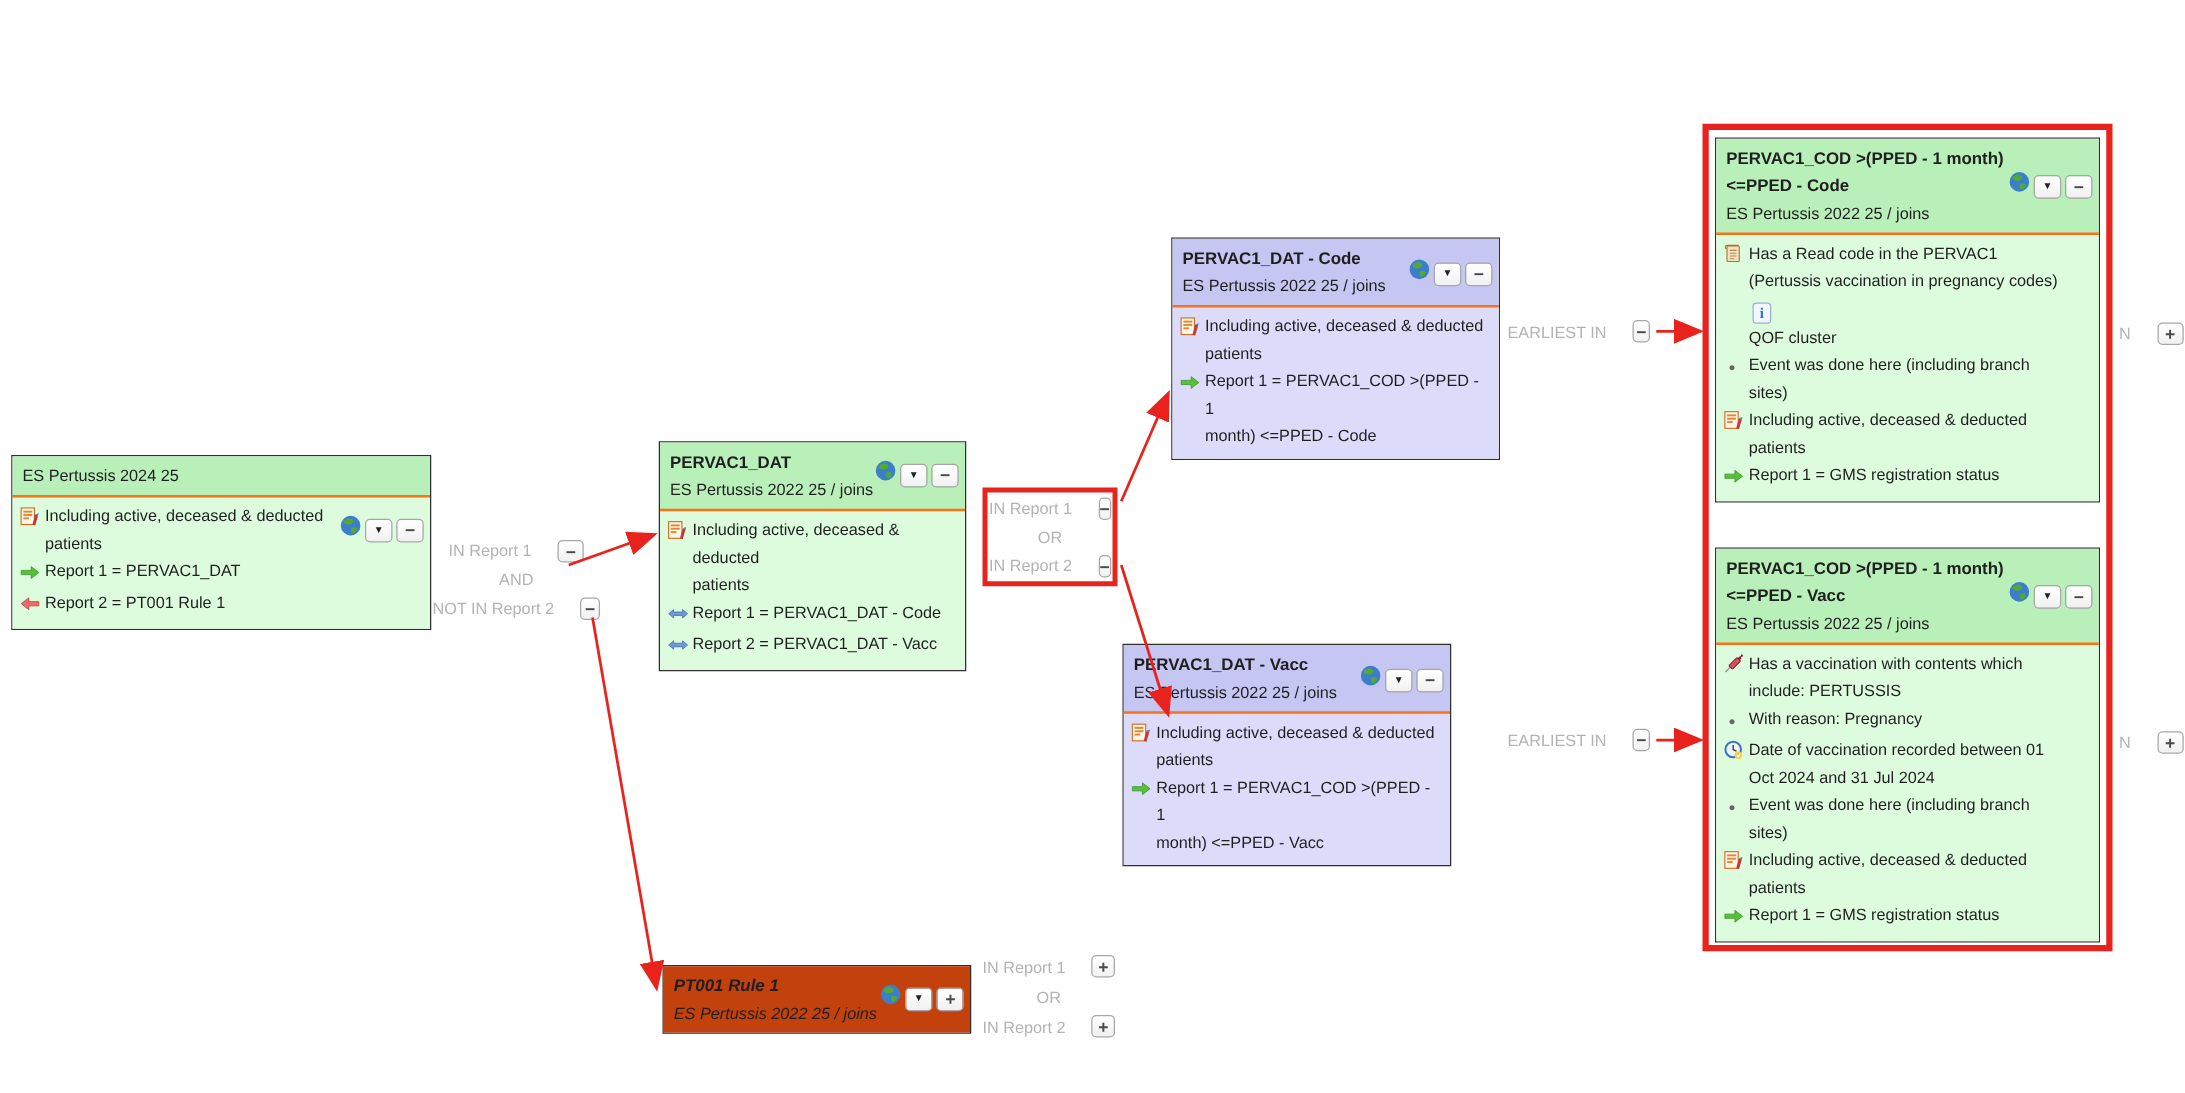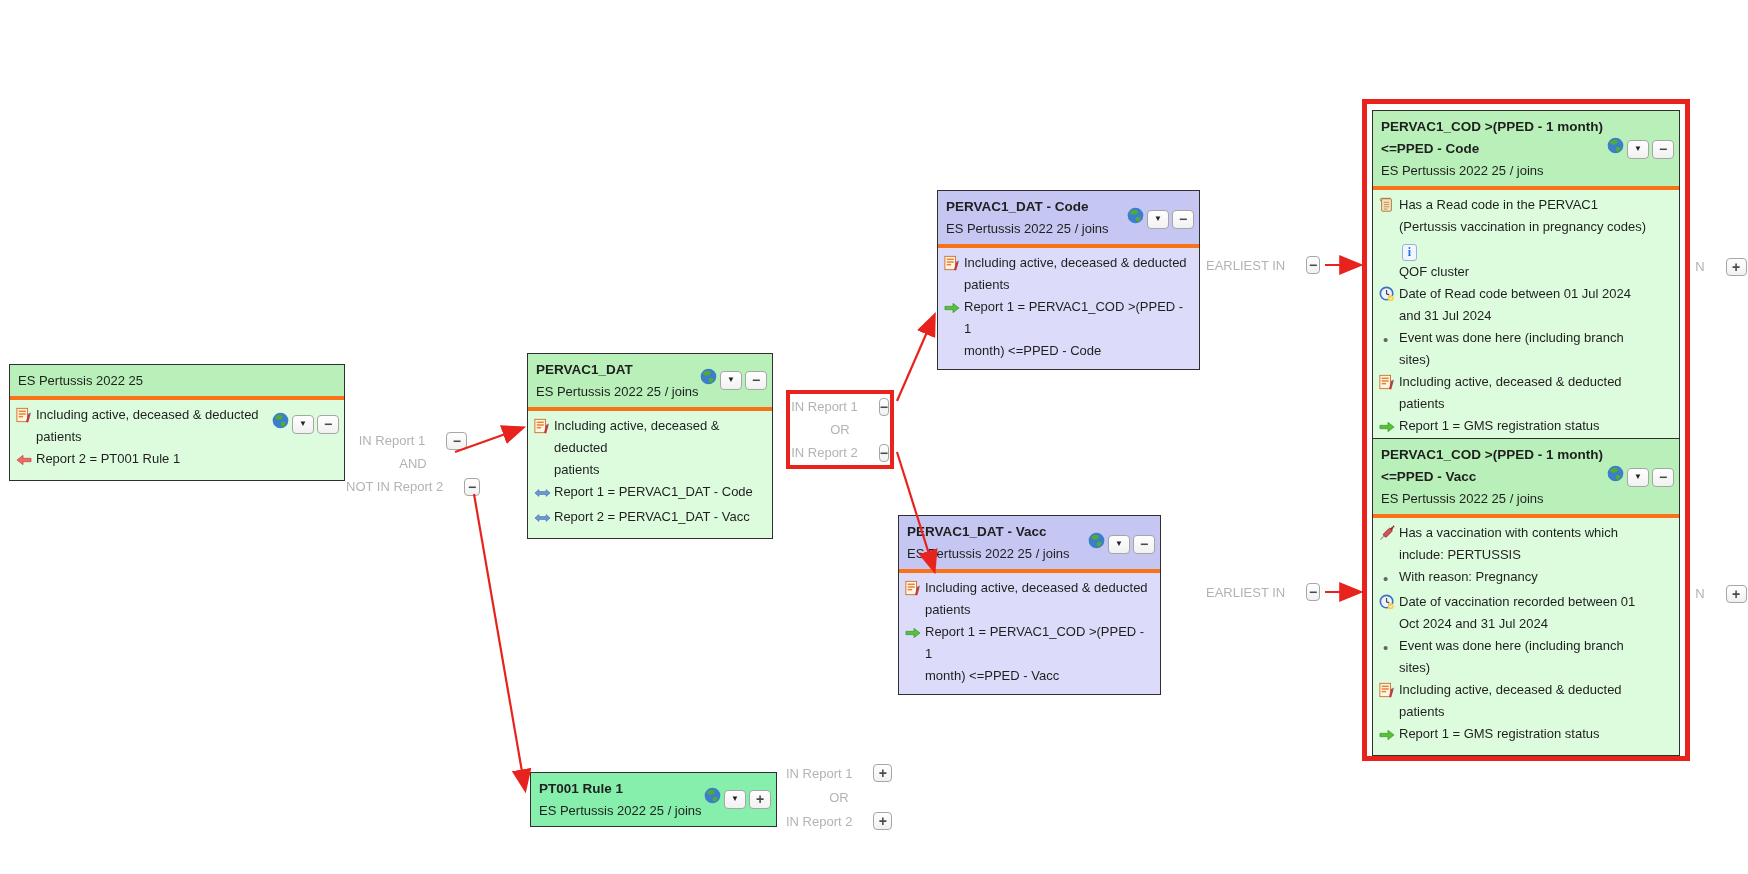--- a/index.html
+++ b/index.html
@@ -5,27 +5,27 @@
   * { box-sizing: border-box; }
   html,body { margin:0; padding:0; }
   body {
     width:1748px; height:874px; position:relative; overflow:hidden;
     background:#ffffff;
     font-family:"Liberation Sans", sans-serif;
     font-size:13px; color:#1f1f1f;
   }
   
   .node { position:absolute; border:1px solid #2f2f2f; z-index:2; }
-  .node-header { position:relative; padding:5px 8px 4px 8px; line-height:22px; border-bottom:4px solid #f97316; }
+  .node-header { position:relative; padding:5px 8px 4px 8px; line-height:22px; border-bottom:2px solid #f97316; }
   .node.no-body .node-header { border-bottom:none; }
   .node.green .node-header { background:#b9f0b9; }
   .node.green .node-body   { background:#ddfcdd; }
   .node.blue  .node-header { background:#c5c6f1; }
   .node.blue  .node-body   { background:#dcdcfa; }
-  .node.rednode .node-header { background:#86efac; }
+  .node.rednode .node-header { background:#c2410c;font-style:italic; }
   .hdr-title { font-weight:bold; font-size:13.5px; white-space:pre-line; padding-right:60px; }
   .hdr-sub   { white-space:nowrap; }
   .hdr-icons { position:absolute; right:5px; display:flex; align-items:center; gap:3px; z-index:3; }
   .node-body { padding:4px 6px 7px 6px; line-height:22px; }
   .crit { display:flex; align-items:flex-start; }
   .crit .ic  { flex:0 0 20px; padding-top:3px; }
   .crit .txt { flex:1; white-space:pre-line; }
   .dot { color:#666; font-size:15px; padding-left:4px; line-height:20px; }
   .txt2 { display:block; }
   
@@ -85,43 +85,49 @@
   #c-clip-bot     { left:1691px; top:582px; width:60px; }
   #outline        { left:1362px; top:99px;  width:328px; height:662px; }
 </style>
 </head>
 <body>
 
 <div class="outline" id="outline"></div>
 
 <div class="node green" id="n-pt001">
   <div class="node-header">
-    <div class="hdr-sub">ES Pertussis 2022 25</div>
-    <span class="hdr-icons">
-        <span><svg width="17" height="17" viewBox="0 0 20 20">
-            <circle cx="10" cy="10" r="9.2" fill="#3b7ecb"></circle>
-            <path d="M3.2 6.5 Q5.5 2.8 9.5 3.2 Q13.5 3.8 12.5 6.5 Q11 9.5 7 9 Q4 8.7 3.2 6.5 Z" fill="#53a838"></path>
-            <path d="M10.5 12 Q14 10.5 16.2 12.8 Q15.5 16.5 12 17.3 Q9.5 16 10.5 12 Z" fill="#53a838"></path>
-          </svg></span>
-        <span class="ctl-btn caret">▼</span>
-        <span class="ctl-btn">−</span>
-      </span>
-  </div>
-  <div class="node-body">
-      <div class="crit">
-        <span class="ic"><svg width="16" height="16" viewBox="0 0 18 18">
-            <rect x="1" y="1.5" width="12" height="15" fill="#fdf6e8" stroke="#d2691e" stroke-width="1"></rect>
-            <rect x="3" y="4" width="8" height="1.7" fill="#e8842c"></rect>
-            <rect x="3" y="7" width="8" height="1.7" fill="#e8842c"></rect>
-            <rect x="3" y="10" width="5" height="1.7" fill="#e8842c"></rect>
-            <path d="M11.2 16.5 L13.8 7.5 L16.3 8.3 L13.7 17.3 Z" fill="#c03a3a"></path>
-            <path d="M13.8 7.5 L16.3 8.3 L16.8 6.2 Z" fill="#4a76c9"></path>
-          </svg></span>
-        <span class="txt">Including active, deceased &amp; deducted
-patients</span>
+    <div class="hdr-sub">ES Pertussis 2024 25</div>
+    <span class="hdr-icons">
+        <span><svg width="17" height="17" viewBox="0 0 20 20">
+            <circle cx="10" cy="10" r="9.2" fill="#3b7ecb"></circle>
+            <path d="M3.2 6.5 Q5.5 2.8 9.5 3.2 Q13.5 3.8 12.5 6.5 Q11 9.5 7 9 Q4 8.7 3.2 6.5 Z" fill="#53a838"></path>
+            <path d="M10.5 12 Q14 10.5 16.2 12.8 Q15.5 16.5 12 17.3 Q9.5 16 10.5 12 Z" fill="#53a838"></path>
+          </svg></span>
+        <span class="ctl-btn caret">▼</span>
+        <span class="ctl-btn">−</span>
+      </span>
+  </div>
+  <div class="node-body">
+      <div class="crit">
+        <span class="ic"><svg width="16" height="16" viewBox="0 0 18 18">
+            <rect x="1" y="1.5" width="12" height="15" fill="#fdf6e8" stroke="#d2691e" stroke-width="1"></rect>
+            <rect x="3" y="4" width="8" height="1.7" fill="#e8842c"></rect>
+            <rect x="3" y="7" width="8" height="1.7" fill="#e8842c"></rect>
+            <rect x="3" y="10" width="5" height="1.7" fill="#e8842c"></rect>
+            <path d="M11.2 16.5 L13.8 7.5 L16.3 8.3 L13.7 17.3 Z" fill="#c03a3a"></path>
+            <path d="M13.8 7.5 L16.3 8.3 L16.8 6.2 Z" fill="#4a76c9"></path>
+          </svg></span>
+        <span class="txt">Including active, deceased &amp; deducted
+patients</span>
+      </div>
+      <div class="crit">
+        <span class="ic"><svg width="16" height="12" viewBox="0 0 17 12">
+            <path d="M1 4.2 H9.5 V1 L16 6 L9.5 11 V7.8 H1 Z" fill="#57c13a" stroke="#2f8a1d" stroke-width="0.6"></path>
+          </svg></span>
+        <span class="txt">Report 1 = PERVAC1_DAT</span>
       </div>
       <div class="crit">
         <span class="ic"><svg width="16" height="12" viewBox="0 0 17 12">
             <path d="M16 4.2 H7.5 V1 L1 6 L7.5 11 V7.8 H16 Z" fill="#ef6a6a" stroke="#b93030" stroke-width="0.6"></path>
           </svg></span>
         <span class="txt">Report 2 = PT001 Rule 1</span>
       </div>
     </div>
 </div>
 
@@ -258,30 +264,20 @@
   </div>
   <div class="node-body">
       <div class="crit">
         <span class="ic"><svg width="15" height="16" viewBox="0 0 16 18">
             <rect x="2.5" y="2" width="11" height="14" rx="1" fill="#f3e3c3" stroke="#a8732c" stroke-width="1"></rect>
             <path d="M2.5 4.5 Q0.8 4.5 1 2.8 Q1.2 1.2 2.8 1.5 L13 1.5" fill="none" stroke="#a8732c" stroke-width="1"></path>
             <path d="M5 6 H11 M5 8.5 H11 M5 11 H11 M5 13.5 H9" stroke="#b98a45" stroke-width="1"></path>
           </svg></span>
         <span class="txt">Has a Read code in the PERVAC1
 (Pertussis vaccination in pregnancy codes)<span class="info-btn">i</span><span class="txt2">QOF cluster</span></span>
-      </div>
-      <div class="crit">
-        <span class="ic"><svg width="16" height="16" viewBox="0 0 18 18">
-            <circle cx="8.5" cy="8.5" r="7" fill="#eef4fc" stroke="#3f6fc0" stroke-width="1.8"></circle>
-            <path d="M8.5 4.5 V8.8 L11.5 10" fill="none" stroke="#444" stroke-width="1.3"></path>
-            <circle cx="13.2" cy="13.8" r="3.4" fill="#f8cf4a"></circle>
-            <path d="M11.8 13.8 L13 15 L14.8 12.6" fill="none" stroke="#fff" stroke-width="1.1"></path>
-          </svg></span>
-        <span class="txt">Date of Read code between 01 Jul 2024
-and 31 Jul 2024</span>
       </div>
       <div class="crit">
         <span class="ic"><span class="dot">•</span></span>
         <span class="txt">Event was done here (including branch
 sites)</span>
       </div>
       <div class="crit">
         <span class="ic"><svg width="16" height="16" viewBox="0 0 18 18">
             <rect x="1" y="1.5" width="12" height="15" fill="#fdf6e8" stroke="#d2691e" stroke-width="1"></rect>
             <rect x="3" y="4" width="8" height="1.7" fill="#e8842c"></rect>

